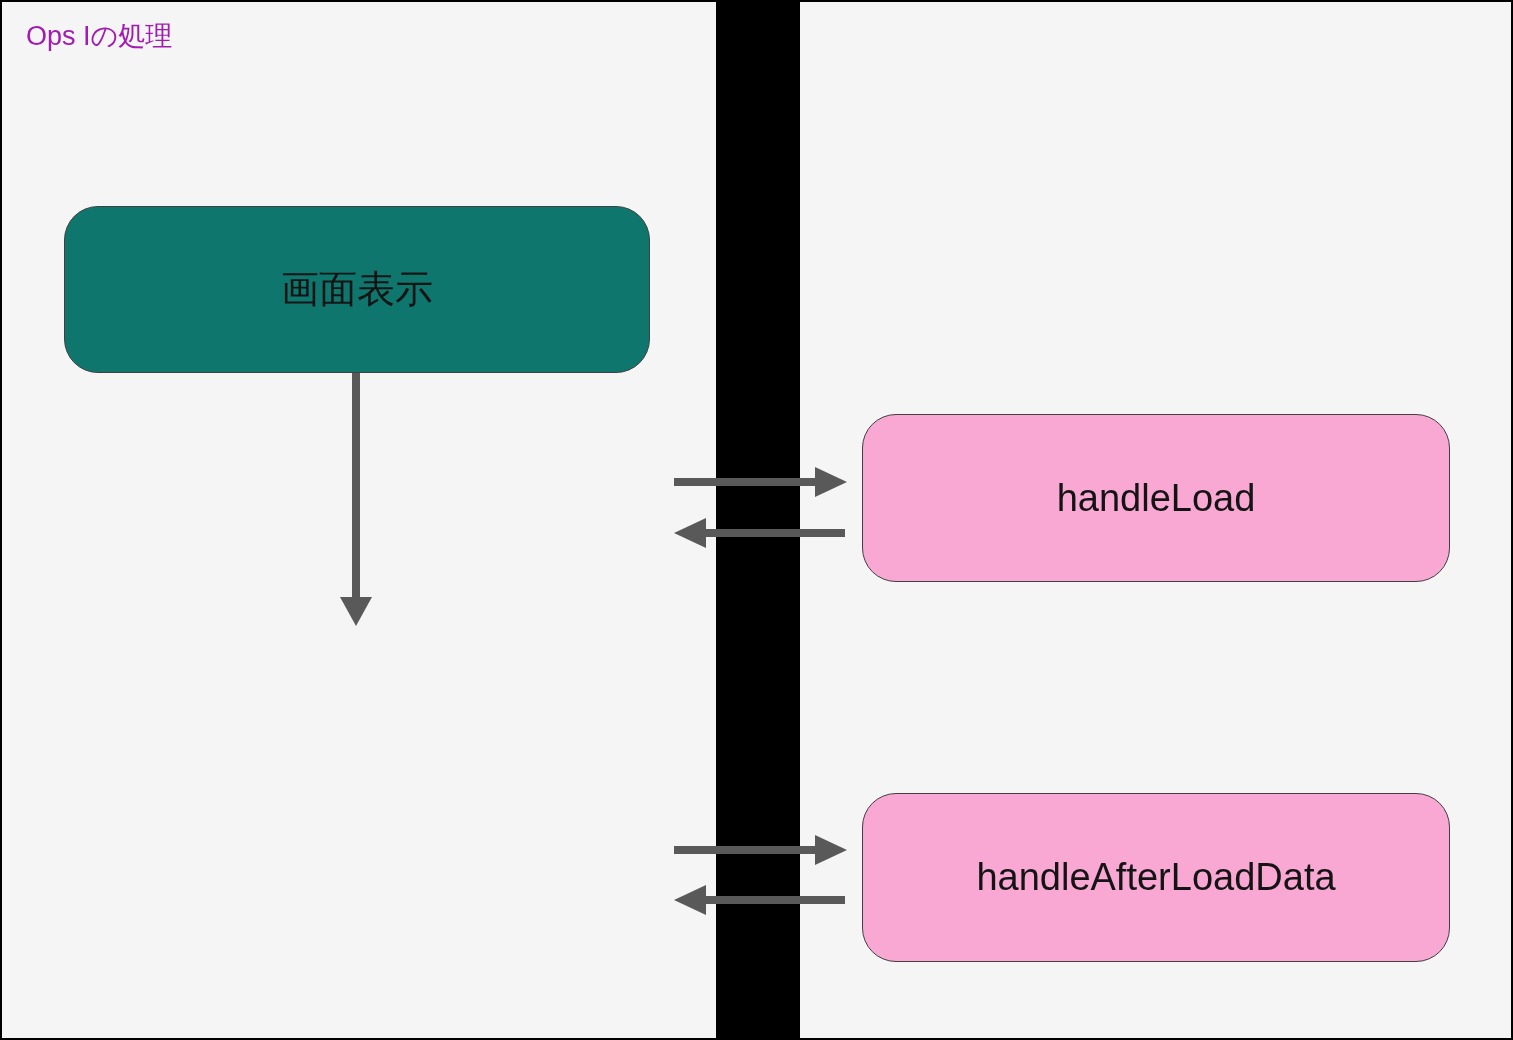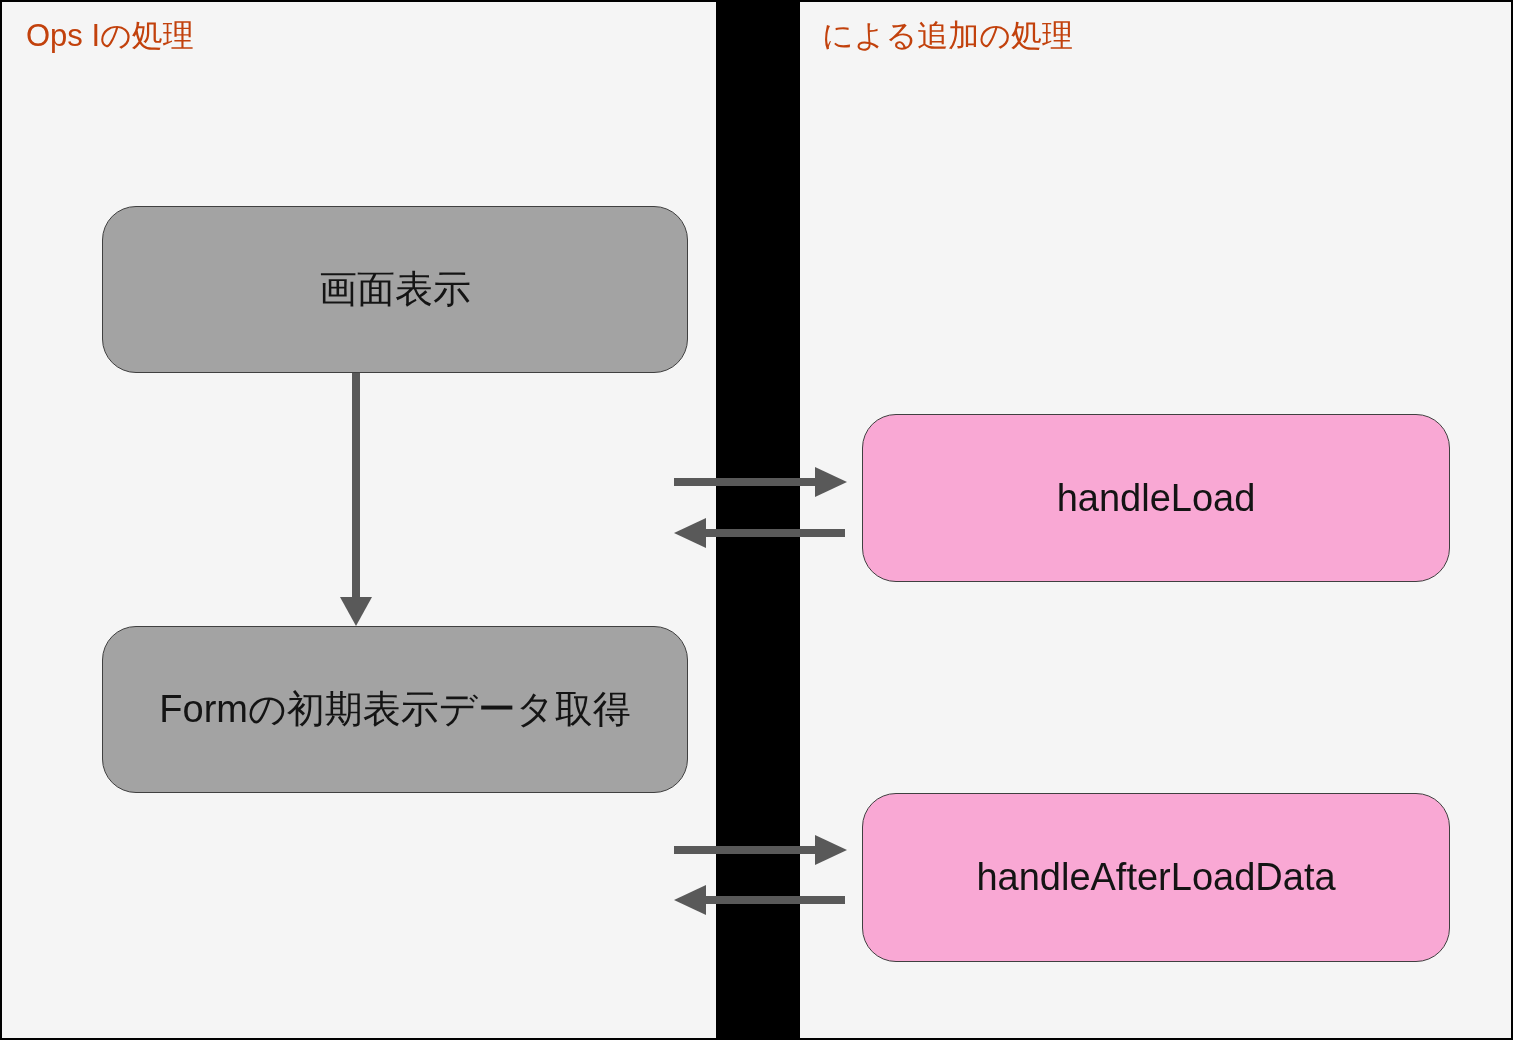--- a/index.html
+++ b/index.html
@@ -22,23 +22,23 @@
     position: absolute;
     left: 714px;
     top: 0;
     width: 84px;
     height: 1040px;
     background: #000000;
     z-index: 1;
   }
   .lane-title {
     position: absolute;
-    font-size: 31px;
+    font-size: 27px;
     line-height: 52px;
-    color: #c2410c;
+    color: #a21caf;
     white-space: nowrap;
     z-index: 2;
   }
   .lane-title.left {
     left: 24px;
     top: 8px;
   }
   .lane-title.right {
     left: 820px;
     top: 8px;
@@ -49,21 +49,21 @@
     border: 1.5px solid #404040;
     border-radius: 34px;
     display: flex;
     align-items: center;
     justify-content: center;
     font-size: 38px;
     text-align: center;
     z-index: 2;
     white-space: nowrap;
   }
-  .flow-box.white { background: #a3a3a3; margin-left: 38px; }
+  .flow-box.white { background: #0f766e; }
   .flow-box.blue  { background: #f9a8d4; }
 
   .box-screen-display       { left: 62px;  top: 204px; width: 586px; height: 167px; }
   .box-form-initial-data    { left: 62px;  top: 624px; width: 586px; height: 167px; }
   .box-handleload           { left: 860px; top: 412px; width: 588px; height: 168px; }
   .box-handleafterloaddata  { left: 860px; top: 791px; width: 588px; height: 169px; }
 
   .arrow-layer {
     position: absolute;
     left: 0;
@@ -79,30 +79,26 @@
 
 <div class="canvas">
 
   <div class="lane-divider"></div>
 
   <div class="lane-title left">
     <div>Ops Iの処理</div>
   </div>
 
   <div class="lane-title right">
-    <div>による追加の処理</div>
   </div>
 
   <div class="flow-box white box-screen-display">
     <span>画面表示</span>
   </div>
 
-  <div class="flow-box white box-form-initial-data">
-    <span>Formの初期表示データ取得</span>
-  </div>
 
   <div class="flow-box blue box-handleload">
     <span>handleLoad</span>
   </div>
 
   <div class="flow-box blue box-handleafterloaddata">
     <span>handleAfterLoadData</span>
   </div>
 
   <svg class="arrow-layer" viewBox="0 0 1513 1040" xmlns="http://www.w3.org/2000/svg">

